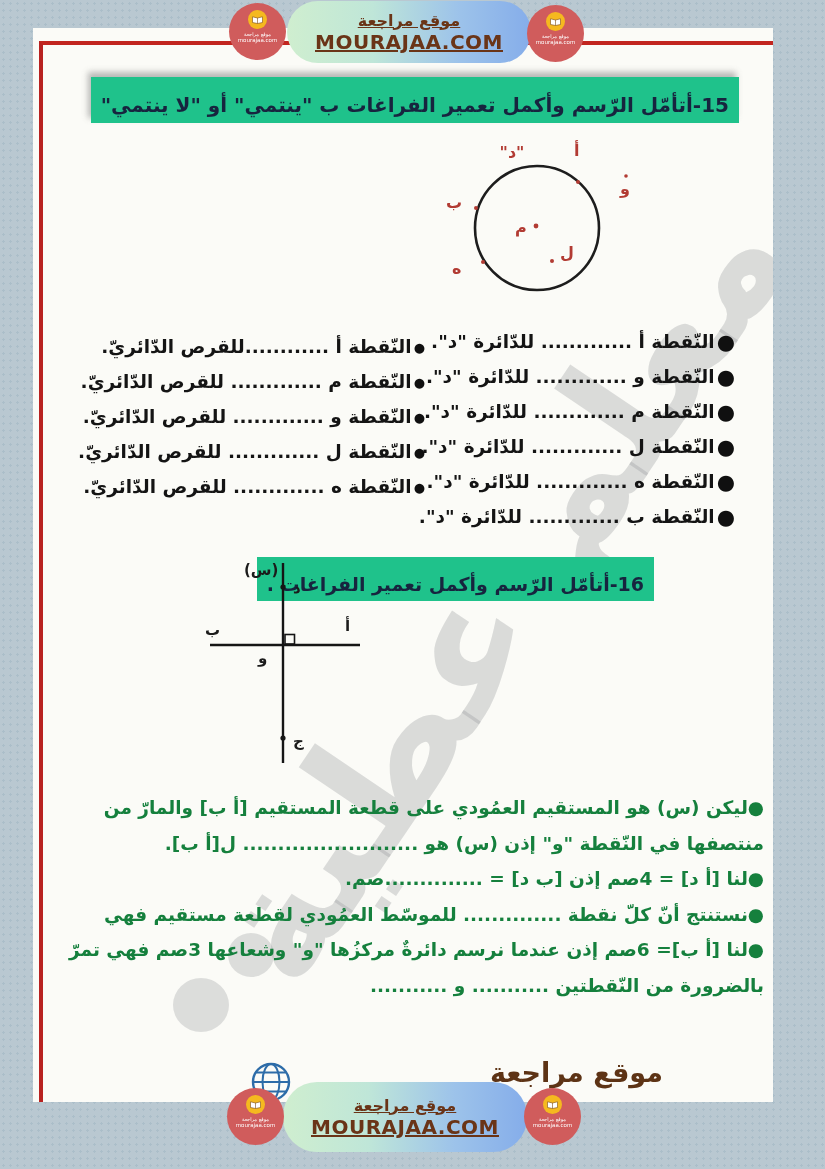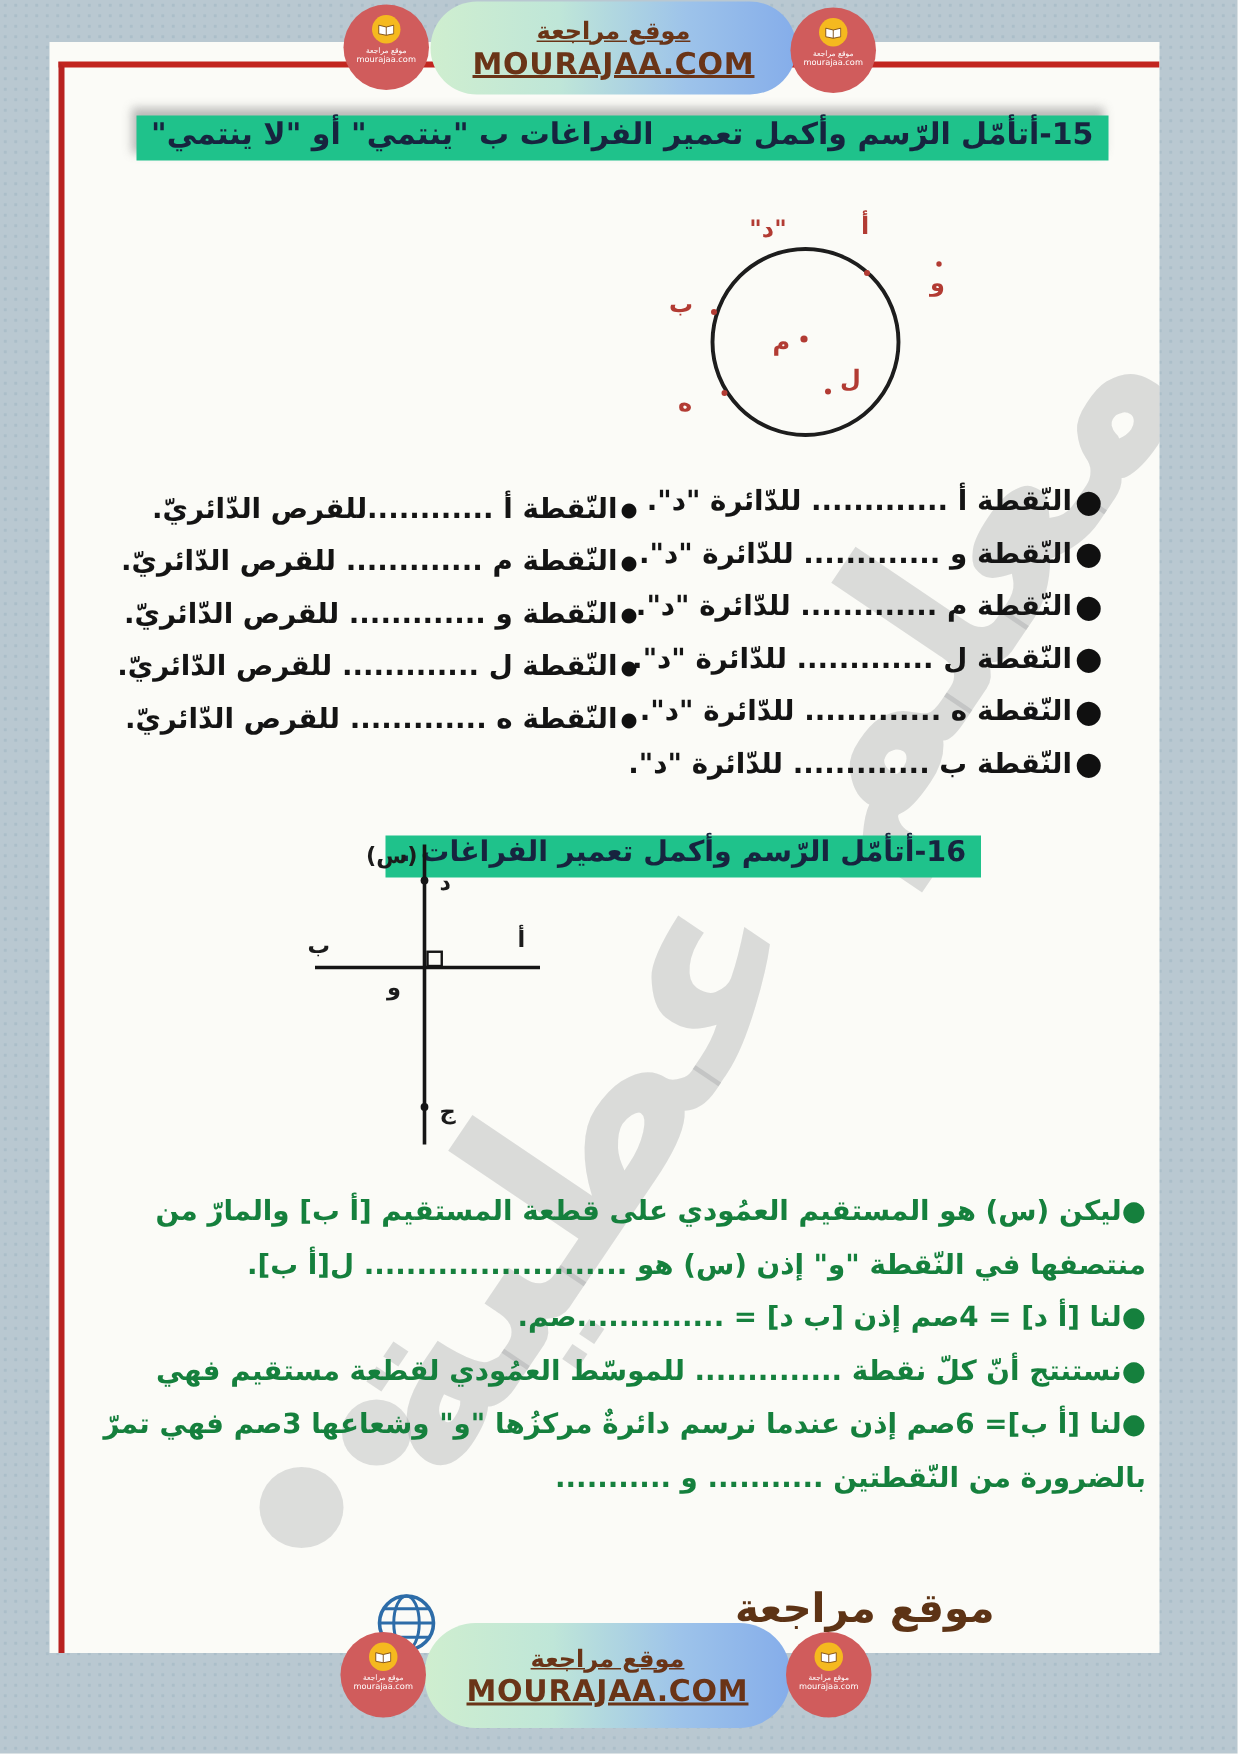--- a/index.html
+++ b/index.html
@@ -29,37 +29,37 @@
     text-align:center;direction:rtl;white-space:nowrap;z-index:1;
     letter-spacing:6px;
   }
   .wm-dot{position:absolute;border-radius:50%;background:rgba(148,153,157,.30);z-index:1;}
   .wm-dot.d1{left:140px;top:950px;width:56px;height:54px;}
   .wm-dot.d2{left:195px;top:905px;width:46px;height:44px;}
   
   .sec-title{
     position:absolute;background:#1fc28b;color:#17243f;
     font-weight:bold;direction:rtl;white-space:nowrap;
-    padding:0 10px 6px;z-index:2;
+    padding:16px 10px 6px;z-index:2;
   }
   .title15{right:34px;top:49px;font-size:20px;box-shadow:-3px -5px 6px rgba(105,105,105,.45);}
   .title16{right:119px;top:529px;font-size:19px;margin-left:31px;}
   
   .diagram{position:absolute;z-index:2;}
   .circle-diagram{left:387px;top:100px;}
   .cross-diagram{left:167px;top:529px;}
   svg text{font-family:"DejaVu Sans",sans-serif;}
   .hw-red{fill:#b23b33;font-size:16px;font-weight:bold;}
   .hw-black{fill:#1b1b1b;font-size:15px;font-weight:bold;}
   
   .fill-col{position:absolute;z-index:2;direction:rtl;}
   .col-right{left:400px;top:296px;width:302px;}
   .col-left{left:58px;top:301px;width:334px;}
   .fill-item{
-    height:35px;line-height:21px;white-space:nowrap;text-align:right;
+    height:35px;line-height:35px;white-space:nowrap;text-align:right;
     font-size:18.5px;font-weight:600;color:#141414;
   }
   .fill-item .bullet{color:#101010;margin-left:2px;vertical-align:-1px;}
   .col-right .bullet{font-size:21px;}
   .col-left .bullet{font-size:13px;vertical-align:1px;}
   
   .paragraphs{
     position:absolute;left:35px;top:762px;width:696px;z-index:2;
     direction:rtl;text-align:right;
   }

